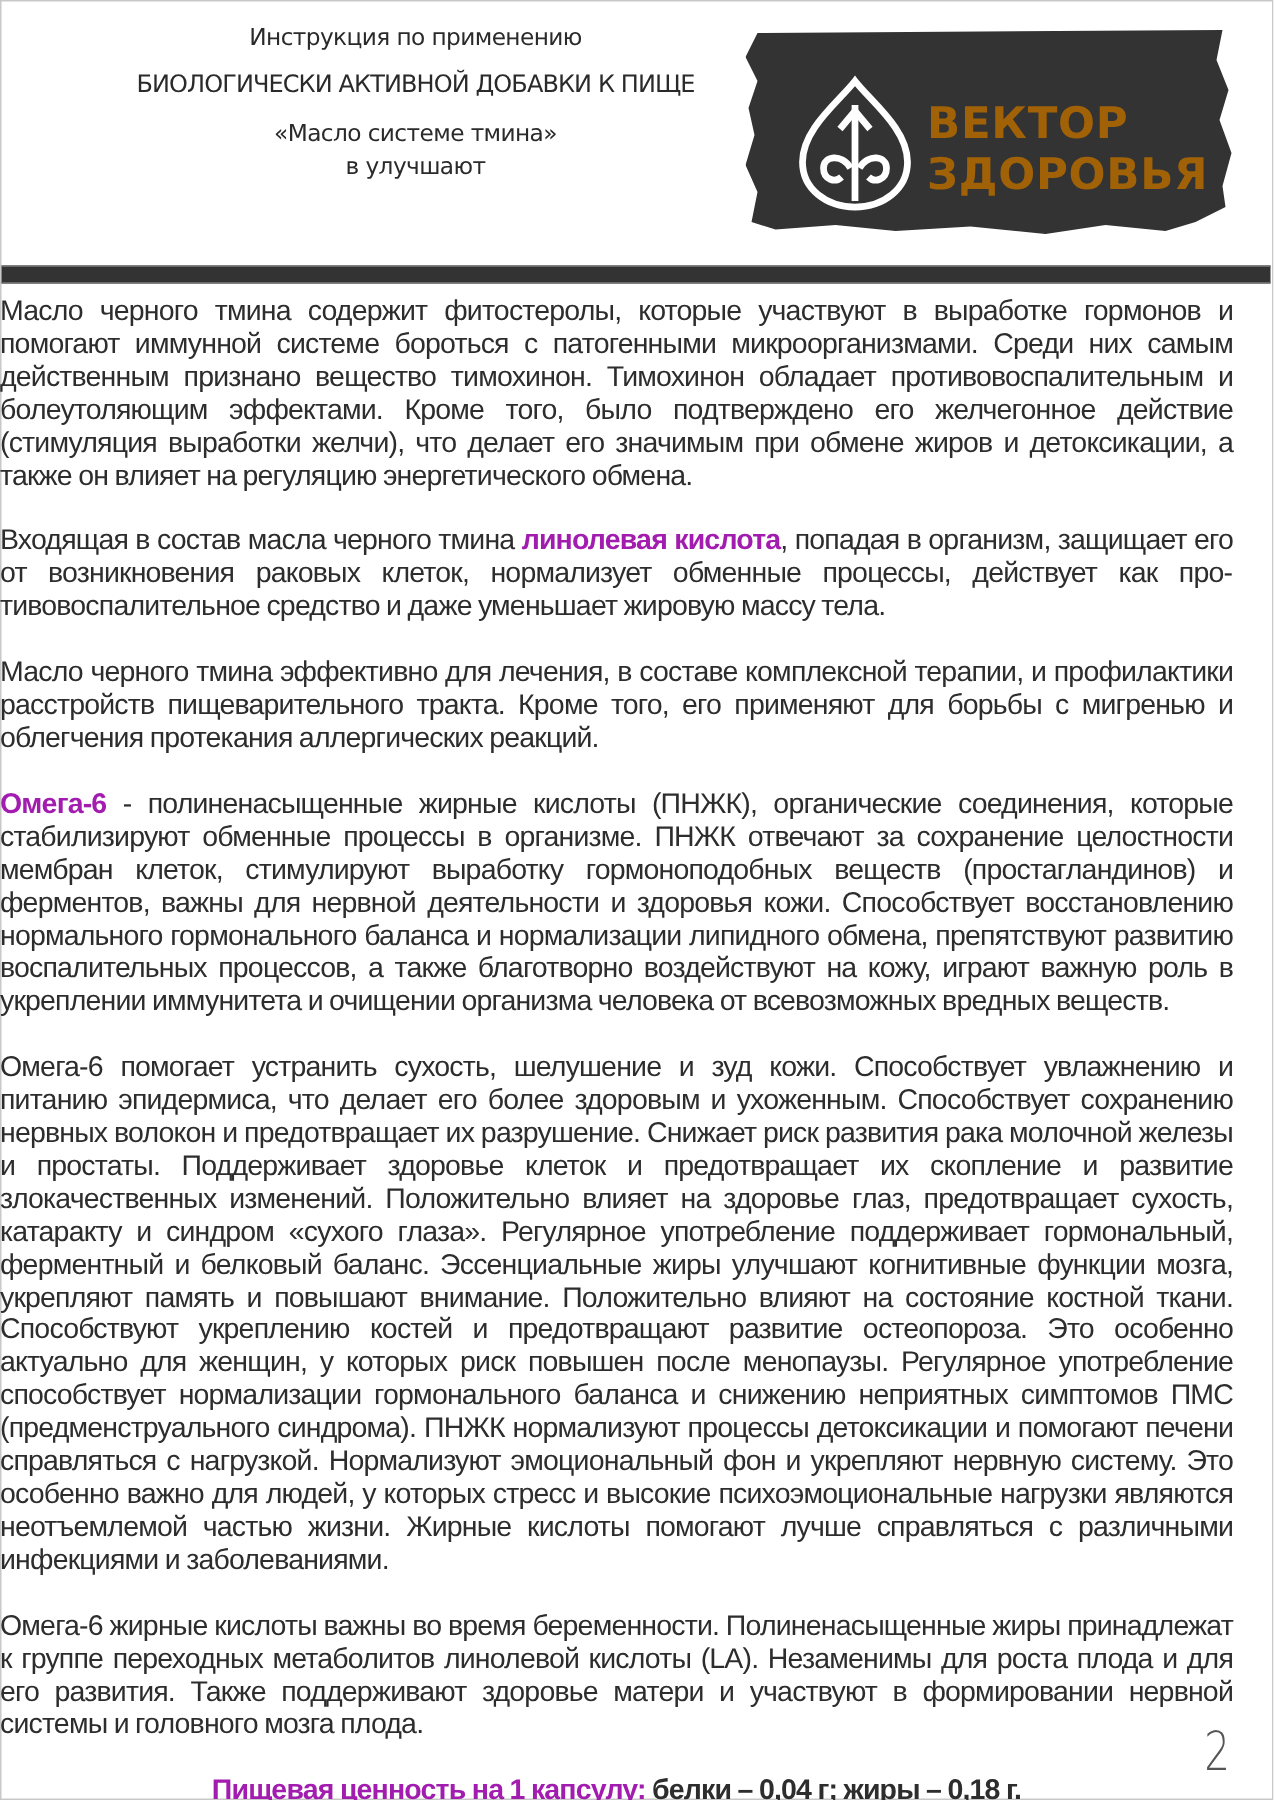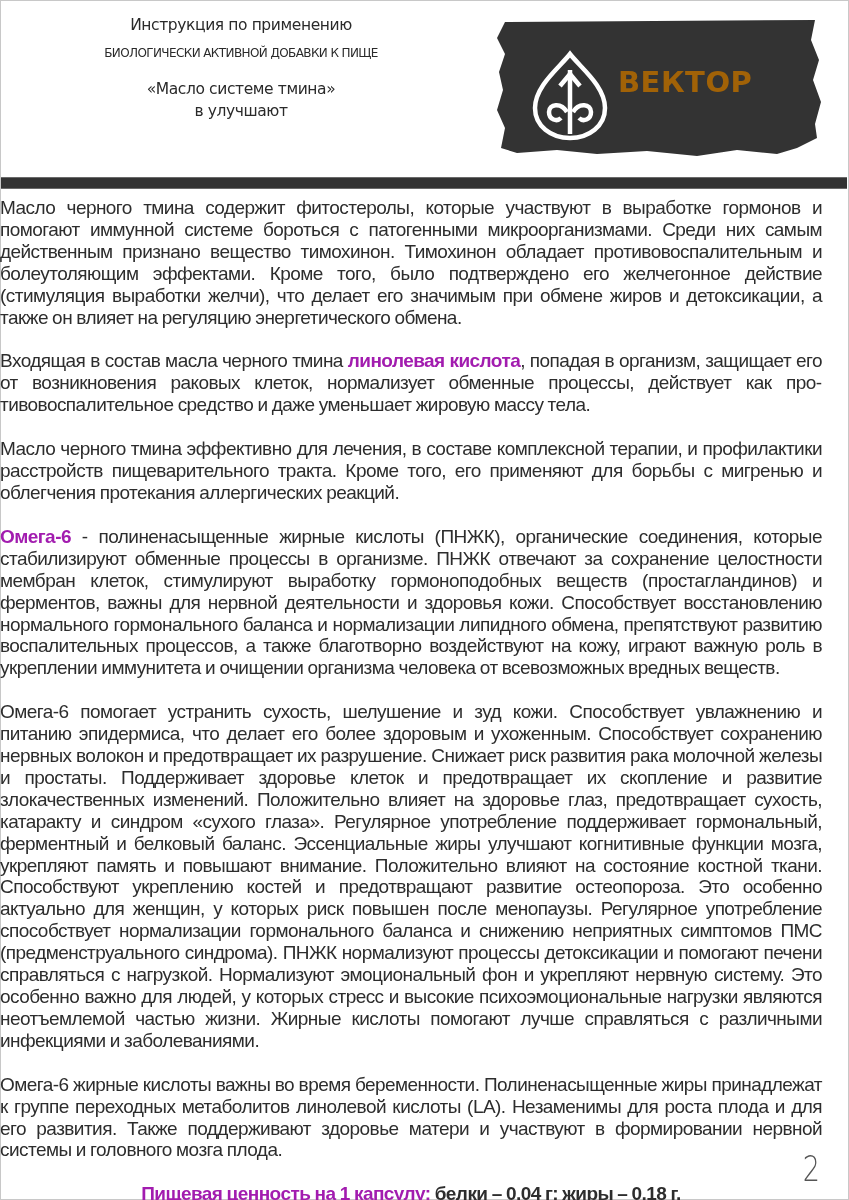--- a/index.html
+++ b/index.html
@@ -6,25 +6,25 @@
   body {
     width: 849px; height: 1200px; background: #ffffff; position: relative; overflow: hidden;
     font-family: "Liberation Sans", sans-serif; color: #2b2b2b;
   }
   .page-frame {
     position: absolute; left: 0; top: 0; width: 847px; height: 1198px;
     border: 1px solid #c8c8c8;
   }
   .header-text {
     position: absolute; left: 0; top: 14px; width: 482px; text-align: center;
-    font-family: "DejaVu Sans", sans-serif; color: #2a2a2a;
+    font-family: "DejaVu Sans", sans-serif; color: #2a2a2a; padding-left: 36px;
   }
   .header-text .line { font-size: 15.5px; letter-spacing: -0.4px; }
   .header-text .l1 { margin-top: 2px; height: 30px; }
-  .header-text .l2 { height: 34px; font-size: 12px; letter-spacing: -0.6px; }
+  .header-text .l2 { height: 34px; font-size: 16px; letter-spacing: -0.6px; }
   .header-text .l3 { height: 22px; }
   .header-text .l4 { height: 26px; }
   .header-text .l5 { height: 24px; }
   .logo-block {
     position: absolute; left: 497px; top: 20px; width: 326px; height: 136px;
   }
   .logo-bg { position: absolute; left: 0; top: 0; }
   .logo-icon { position: absolute; left: 34px; top: 30px; width: 78px; height: 92px; }
   .logo-text {
     position: absolute; left: 121px; top: 45px; color: #a16207;
@@ -67,20 +67,21 @@
   </svg>
   <svg class="logo-icon" viewBox="0 0 78 92">
     <path d="M39,4 C50,18 74,36 74,58 C74,76 58,88 39,88 C20,88 4,76 4,58 C4,36 28,18 39,4 Z" fill="none" stroke="#fff" stroke-width="4.5"></path>
     <line x1="39" y1="20" x2="39" y2="84" stroke="#fff" stroke-width="4.5"></line>
     <polyline points="29,36 39,24 49,36" fill="none" stroke="#fff" stroke-width="4.5"></polyline>
     <path d="M36,62 C30,52 18,54 18,62 C18,70 26,72 30,68" fill="none" stroke="#fff" stroke-width="4.5"></path>
     <path d="M42,62 C48,52 60,54 60,62 C60,70 52,72 48,68" fill="none" stroke="#fff" stroke-width="4.5"></path>
   </svg>
   <div class="logo-text">
     <div>ВЕКТОР</div>
+    <div>ЗДОРОВЬЯ</div>
   </div>
 </div>
 
 <div class="divider"></div>
 
 <div class="body-text">
   <p>Масло черного тмина содержит фитостеролы, которые участвуют в выработке гормонов и помогают иммунной системе бороться с патогенными микроорганизмами. Среди них самым действенным признано вещество тимохинон. Тимохинон обладает противовоспа­лительным и болеутоляющим эффектами. Кроме того, было подтверждено его желчегон­ное действие (стимуляция выработки желчи), что делает его значимым при обмене жиров и детоксикации, а также он влияет на регуляцию энергетического обмена.</p>
   <p><span>Входящая в состав масла черного тмина </span><b>линолевая кислота</b><span>, попадая в организм, защища­ет его от возникновения раковых клеток, нормализует обменные процессы, действует как про­тивовоспалительное средство и даже уменьшает жировую массу тела.</span></p>
   <p>Масло черного тмина эффективно для лечения, в составе комплексной терапии, и профилак­тики расстройств пищеварительного тракта. Кроме того, его применяют для борьбы с миг­ренью и облегчения протекания аллергических реакций.</p>
   <p><b>Омега-6</b><span> - полиненасыщенные жирные кислоты (ПНЖК), органические соединения, которые стабилизируют обменные процессы в организме. ПНЖК отвечают за сохранение целостнос­ти мембран клеток, стимулируют выработку гормоноподобных веществ (простагландинов) и ферментов, важны для нервной деятельности и здоровья кожи. Способствует восстановле­нию нормального гормонального баланса и нормализации липидного обмена, препятствуют развитию воспалительных процессов, а также благотворно воздействуют на кожу, играют важ­ную роль в укреплении иммунитета и очищении организма человека от всевозможных вред­ных веществ.</span></p>

